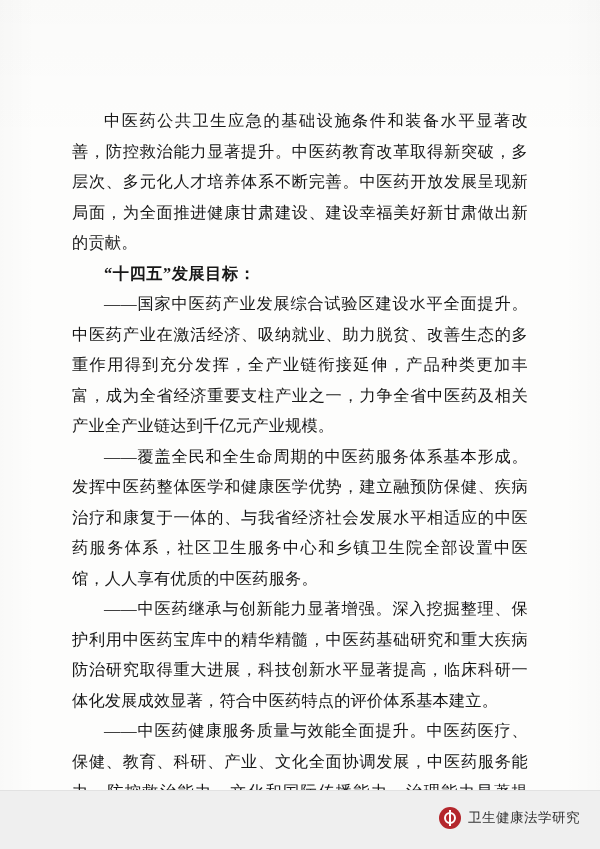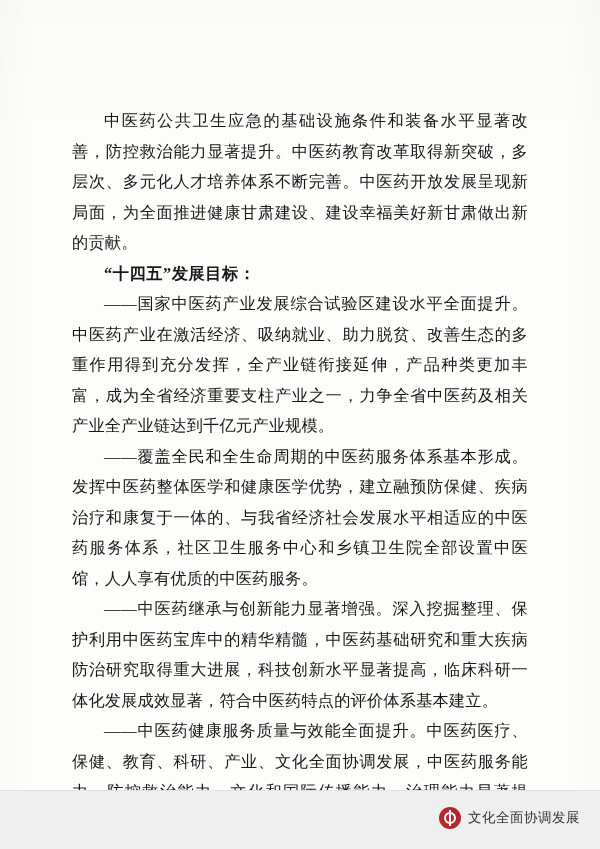--- a/index.html
+++ b/index.html
@@ -118,17 +118,17 @@
     <p class="indent">——覆盖全民和全生命周期的中医药服务体系基本形成。发挥中医药整体医学和健康医学优势，建立融预防保健、疾病治疗和康复于一体的、与我省经济社会发展水平相适应的中医药服务体系，社区卫生服务中心和乡镇卫生院全部设置中医馆，人人享有优质的中医药服务。</p>
     <p class="indent">——中医药继承与创新能力显著增强。深入挖掘整理、保护利用中医药宝库中的精华精髓，中医药基础研究和重大疾病防治研究取得重大进展，科技创新水平显著提高，临床科研一体化发展成效显著，符合中医药特点的评价体系基本建立。</p>
     <p class="indent">——中医药健康服务质量与效能全面提升。中医药医疗、保健、教育、科研、产业、文化全面协调发展，中医药服务能力、防控救治能力、文化和国际传播能力、治理能力显著提升，</p>
   </div>
 
   <div class="paper-texture"></div>
 
   <div class="footer">
     <div class="footer-inner">
       <div class="footer-logo"></div>
-      <span class="footer-text">文化全面协调发展</span>
+      <span class="footer-text">卫生健康法学研究</span>
     </div>
   </div>
 
 </div>
 
 </body></html>

